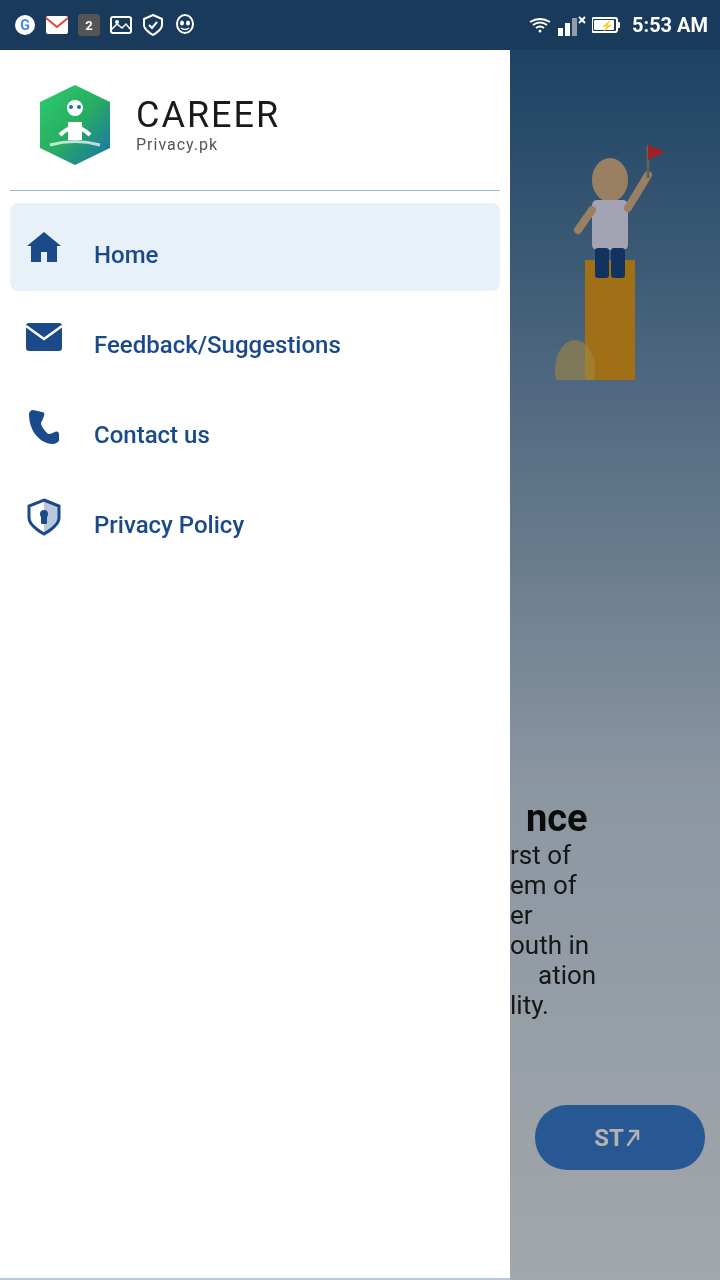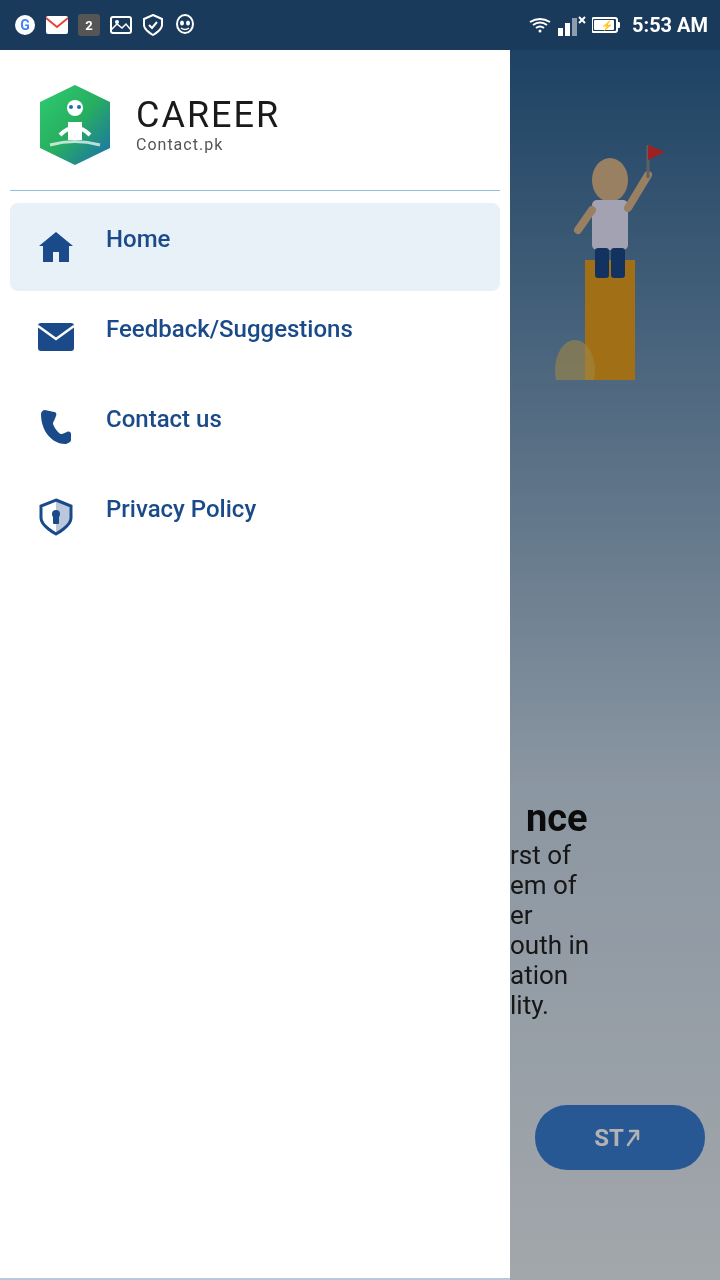--- a/index.html
+++ b/index.html
@@ -122,22 +122,22 @@
     }
 
     
     .nav-list {
       padding: 10px 0;
       flex: 1;
     }
 
     .nav-item {
       display: flex;
-      align-items: flex-start;
-      padding: 22px 24px;
+      align-items: flex-end;
+      padding: 22px 12px;
       gap: 28px;
       cursor: pointer;
       border-radius: 8px;
       margin: 2px 10px;
     }
 
     .nav-item.active {
       background: #e8f0f8;
     }
 
@@ -267,21 +267,21 @@
       <ellipse cx="75" cy="270" rx="20" ry="30" fill="#e6c060" opacity="0.6"></ellipse>
     </svg>
   </div>
 
   <div style="position:absolute;bottom:260px;right:10px;width:200px;">
     <div style="font-size:38px;font-weight:bold;color:#111;padding-left:16px;">nce</div>
     <div style="font-size:26px;color:#222;">rst of</div>
     <div style="font-size:26px;color:#222;">em of</div>
     <div style="font-size:26px;color:#222;">er</div>
     <div style="font-size:26px;color:#222;">outh in</div>
-    <div style="font-size:26px;color:#222;">ation</div>
+    <div style="font-size:26px;color:#222;margin-left:28px;">ation</div>
     <div style="font-size:26px;color:#222;">lity.</div>
   </div>
 
   <div style="position:absolute;bottom:110px;right:15px;width:170px;height:65px;background:#3a7fd4;border-radius:32px;display:flex;align-items:center;justify-content:center;gap:0;">
     <span style="color:white;font-size:24px;font-weight:bold;">ST</span>
     <svg width="22" height="22" viewBox="0 0 22 22">
       <path d="M4 18 L14 4 M14 4 L14 12 M14 4 L6 4" stroke="white" stroke-width="2.5" fill="none" stroke-linecap="round"></path>
     </svg>
   </div>
 </div>
@@ -308,21 +308,21 @@
         <path d="M38 42 Q38 55 38 60 L52 60 Q52 55 52 42" fill="white"></path>
 
         <path d="M20 65 Q45 58 70 65" stroke="white" stroke-width="3" fill="none" opacity="0.7"></path>
 
         <circle cx="41" cy="27" r="2" fill="#1a6eaf"></circle>
         <circle cx="49" cy="27" r="2" fill="#1a6eaf"></circle>
       </svg>
     </div>
     <div class="logo-text">
       <span class="logo-career">CAREER</span>
-      <span class="logo-guidance">Contact.pk</span>
+      <span class="logo-guidance">Privacy.pk</span>
     </div>
   </div>
 
   <div class="divider"></div>
 
   <nav class="nav-list">
 
     <div class="nav-item active">
       <div class="nav-item-icon">
         <svg width="38" height="38" viewBox="0 0 38 38">

